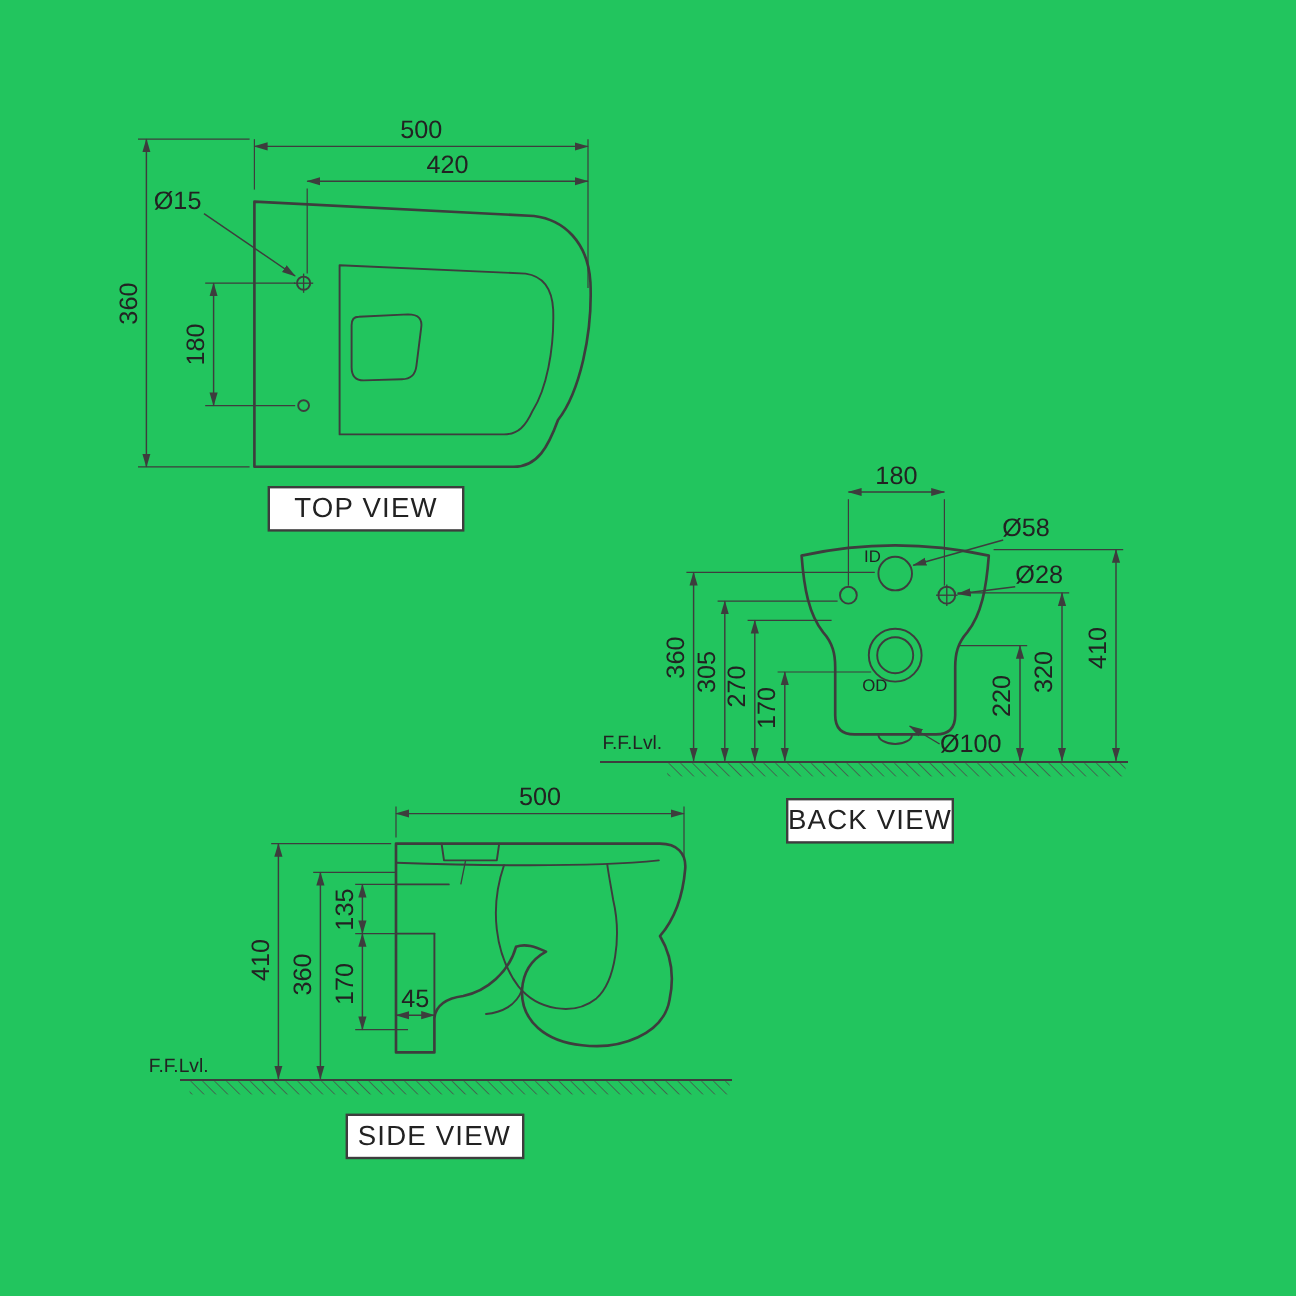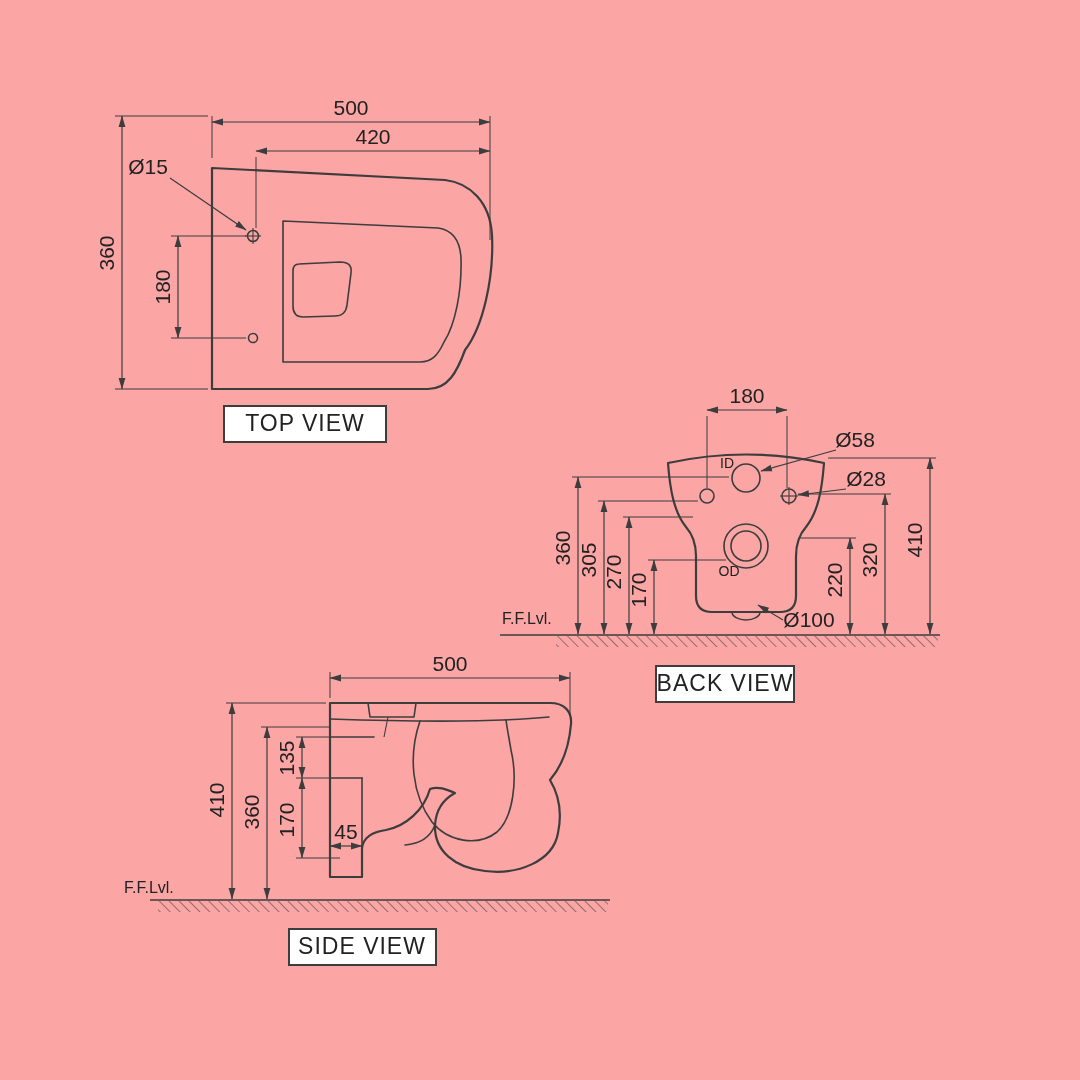--- a/index.html
+++ b/index.html
@@ -1,16 +1,16 @@
 <!DOCTYPE html>
 <html><head>
 <meta charset="utf-8">
 <style>
   html,body{margin:0;padding:0;background:#ffffff;}
-  #canvas{width:1080px;height:1080px;background:#fca5a5;position:relative;overflow:hidden;}
+  #canvas{width:1080px;height:1080px;background:#22c55e;position:relative;overflow:hidden;}
   svg{display:block;}
   .outline{fill:none;stroke:#3d3d3d;stroke-width:2.2;stroke-linejoin:round;stroke-linecap:round;}
   .inner{fill:none;stroke:#3d3d3d;stroke-width:1.6;stroke-linejoin:round;stroke-linecap:round;}
   .thin{fill:none;stroke:#3d3d3d;stroke-width:1.1;}
   .dim{fill:none;stroke:#3d3d3d;stroke-width:1.2;}
   .ext{fill:none;stroke:#3d3d3d;stroke-width:1;}
   .ground{fill:none;stroke:#3d3d3d;stroke-width:1.6;}
   text{font-family:"Liberation Sans","DejaVu Sans",sans-serif;fill:#222222;}
   .dimtext{font-size:21px;text-anchor:middle;}
   .small{font-size:14px;text-anchor:middle;}

